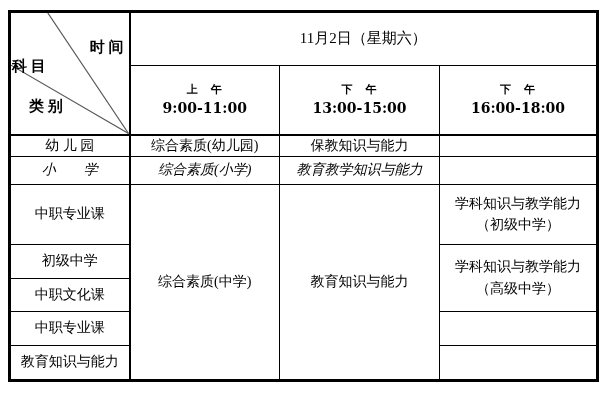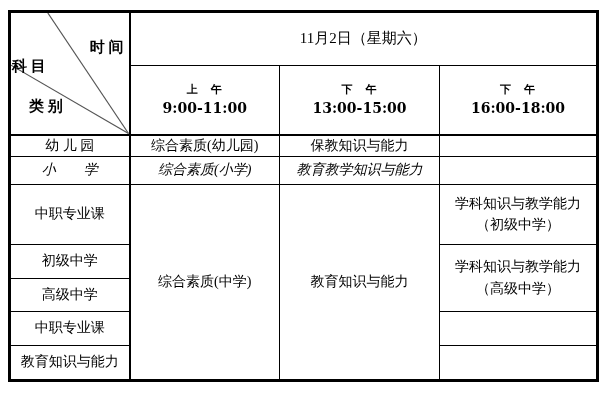--- a/index.html
+++ b/index.html
@@ -112,21 +112,21 @@
 
     <tr class="r3">
       <td class="cat-cell">初级中学</td>
       <td class="two-line" rowspan="2">
         <div>学科知识与教学能力</div>
         <div>（高级中学）</div>
       </td>
     </tr>
 
     <tr class="r4">
-      <td class="cat-cell">高级中学</td>
+      <td class="cat-cell">中职文化课</td>
     </tr>
 
     <tr class="r5">
       <td class="cat-cell">中职专业课</td>
       <td></td>
     </tr>
 
     <tr class="r6">
       <td class="cat-cell">教育知识与能力</td>
       <td></td>

